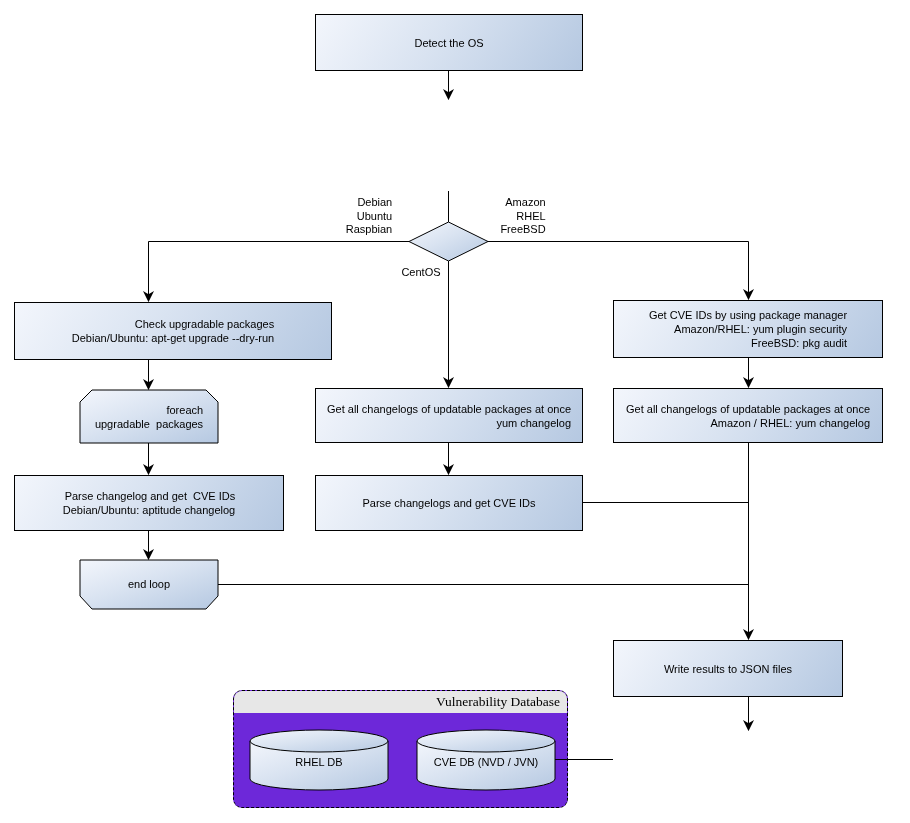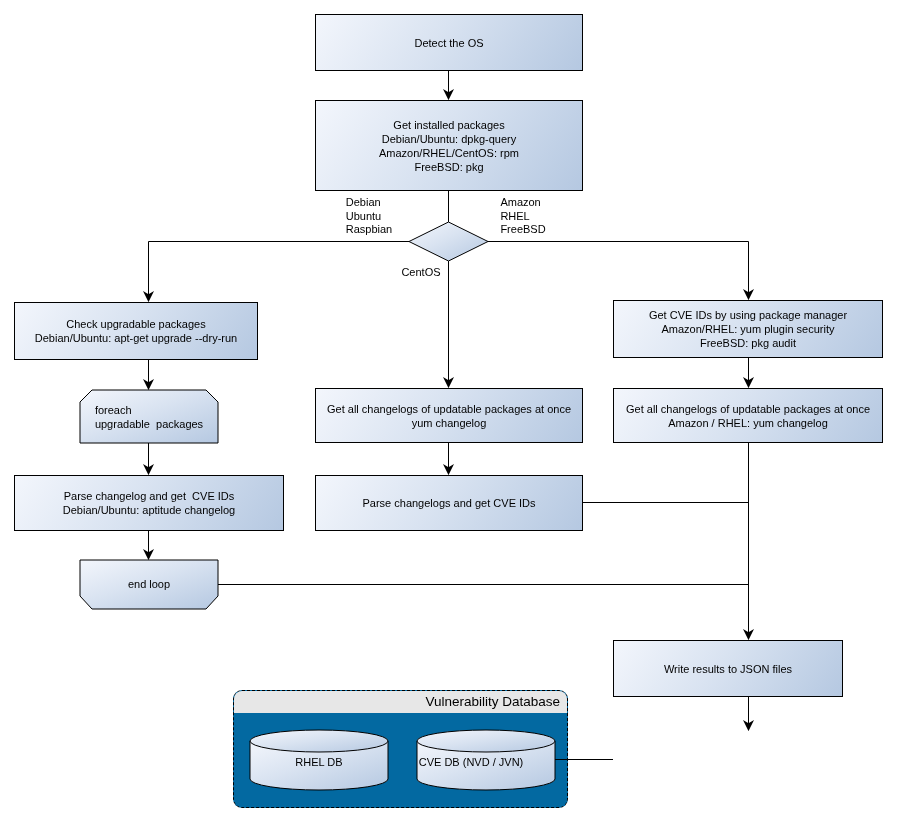--- a/index.html
+++ b/index.html
@@ -8,32 +8,32 @@
     font-family:"Liberation Sans","DejaVu Sans",sans-serif;color:#000;
   }
   .node{
     position:absolute;box-sizing:border-box;
     border:1px solid #000;
     background:linear-gradient(125deg,#f3f6fc 0%,#d9e3f1 45%,#b5c8e1 100%);
     z-index:3;
   }
   .node-label{
     position:absolute;left:50%;top:50%;transform:translate(-50%,-50%);
-    white-space:pre;text-align:center;font-size:11px;line-height:14px;
+    white-space:pre;text-align:right;font-size:11px;line-height:14px;
     width:max-content;z-index:4;
   }
   .float-label{
     position:absolute;transform:translate(-50%,-50%);
-    white-space:pre;text-align:left;font-size:11px;line-height:13.5px;
+    white-space:pre;text-align:right;font-size:11px;line-height:13.5px;
     width:max-content;z-index:4;
   }
   #db-container{
     position:absolute;left:233px;top:690px;width:335px;height:118px;
     box-sizing:border-box;border:1.5px dashed #000;border-radius:9px;
-    background:#0369a1;overflow:hidden;z-index:1;
+    background:#6d28d9;overflow:hidden;z-index:1;font-family:Liberation Serif, serif;
   }
   #db-header{
     height:22px;background:#e7e7e7;border-bottom:0;
     text-align:right;font-size:13.5px;line-height:22px;padding-right:7px;
   }
   svg.layer{position:absolute;left:0;top:0;z-index:2;}
 </style>
 </head>
 <body>
 
@@ -87,28 +87,22 @@
     <g>
       <path d="M417 741 L417 779 A69 11 0 0 0 555 779 L555 741" fill="url(#nodeGrad)" stroke="#000" stroke-width="1"></path>
       <ellipse cx="486" cy="741" rx="69" ry="11" fill="url(#nodeGrad)" stroke="#000" stroke-width="1"></ellipse>
     </g>
   </svg>
 
   <div class="node" style="left:315px;top:14px;width:268px;height:57px">
     <div class="node-label">Detect the OS</div>
   </div>
 
-  <div class="node" style="left:315px;top:100px;width:268px;height:91px">
-    <div class="node-label">Get installed packages
-Debian/Ubuntu: dpkg-query
-Amazon/RHEL/CentOS: rpm
-FreeBSD: pkg</div>
-  </div>
 
-  <div class="node" style="left:14px;top:302px;width:244px;height:58px">
+  <div class="node" style="left:14px;top:302px;width:318px;height:58px">
     <div class="node-label">Check upgradable packages
 Debian/Ubuntu: apt-get upgrade --dry-run</div>
   </div>
 
   <div class="node" style="left:14px;top:475px;width:270px;height:56px">
     <div class="node-label">Parse changelog and get  CVE IDs
 Debian/Ubuntu: aptitude changelog</div>
   </div>
 
   <div class="node" style="left:315px;top:388px;width:268px;height:55px">
@@ -142,15 +136,15 @@
   <div class="float-label" style="left:523px;top:216px">Amazon
 RHEL
 FreeBSD</div>
   <div class="float-label" style="left:421px;top:273px">CentOS</div>
 
   <div class="float-label" style="left:149px;top:417px">foreach
 upgradable  packages</div>
   <div class="float-label" style="left:149px;top:585px">end loop</div>
 
   <div class="float-label" style="left:319px;top:763px">RHEL DB</div>
-  <div class="float-label" style="left:471px;top:763px">CVE DB (NVD / JVN)</div>
+  <div class="float-label" style="left:486px;top:763px">CVE DB (NVD / JVN)</div>
 
 </div>
 
 </body></html>

